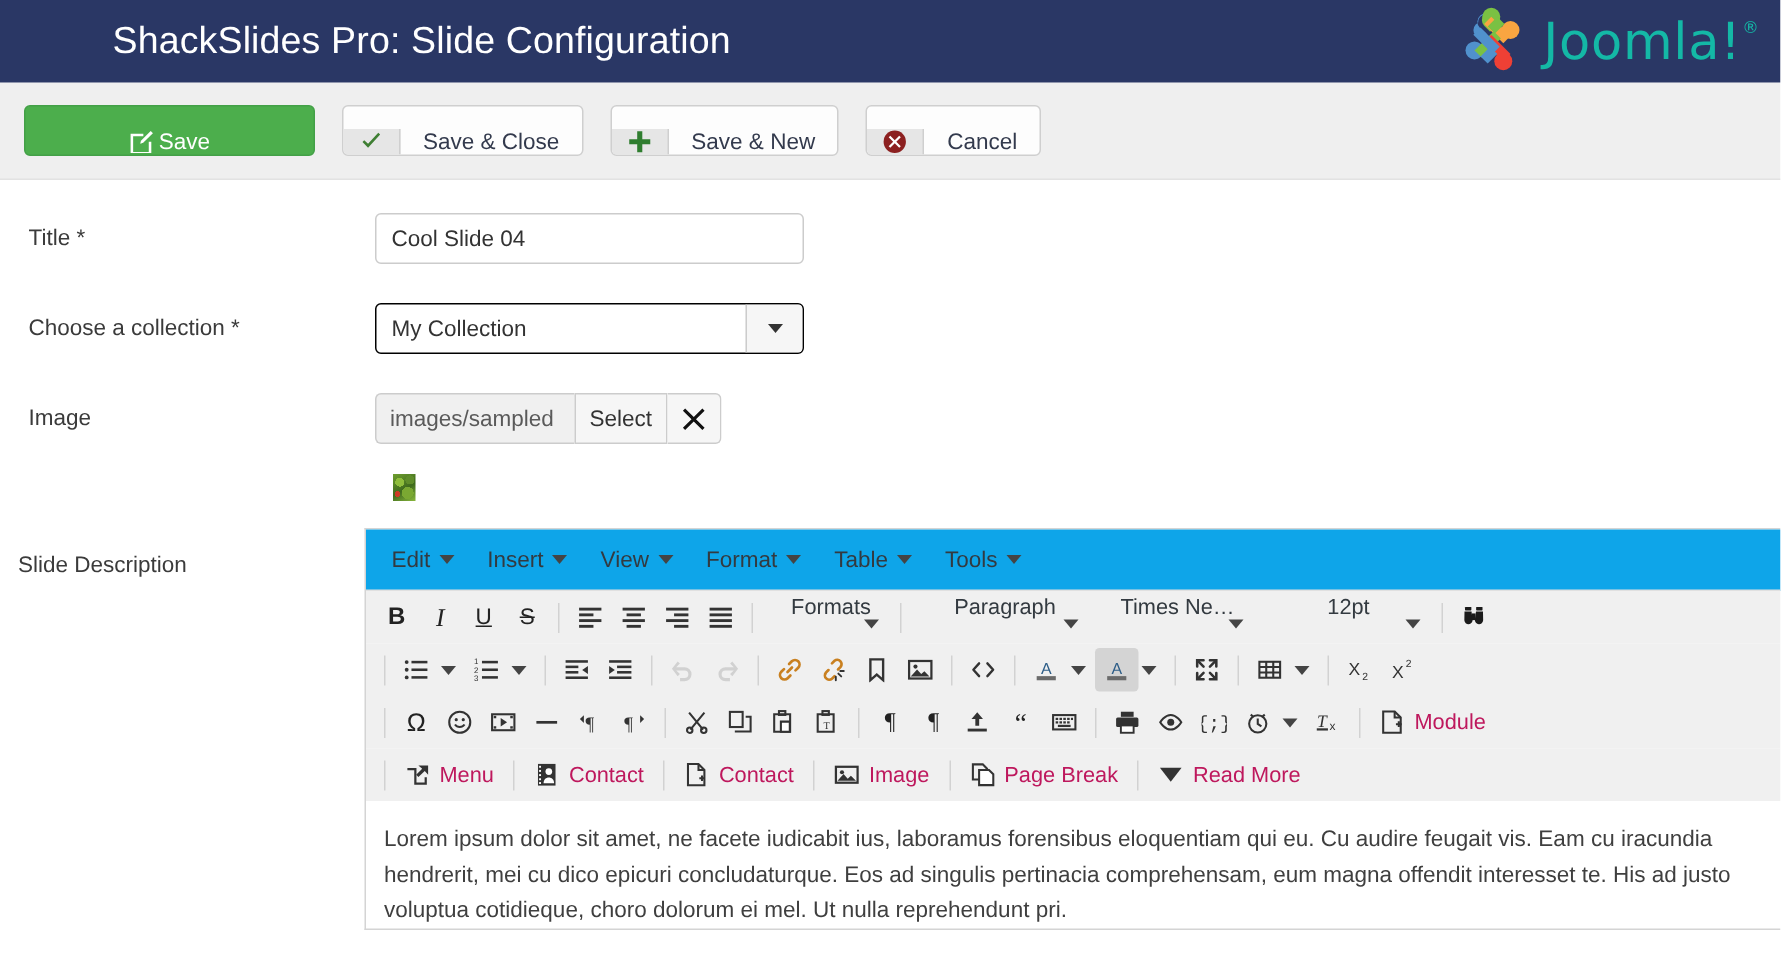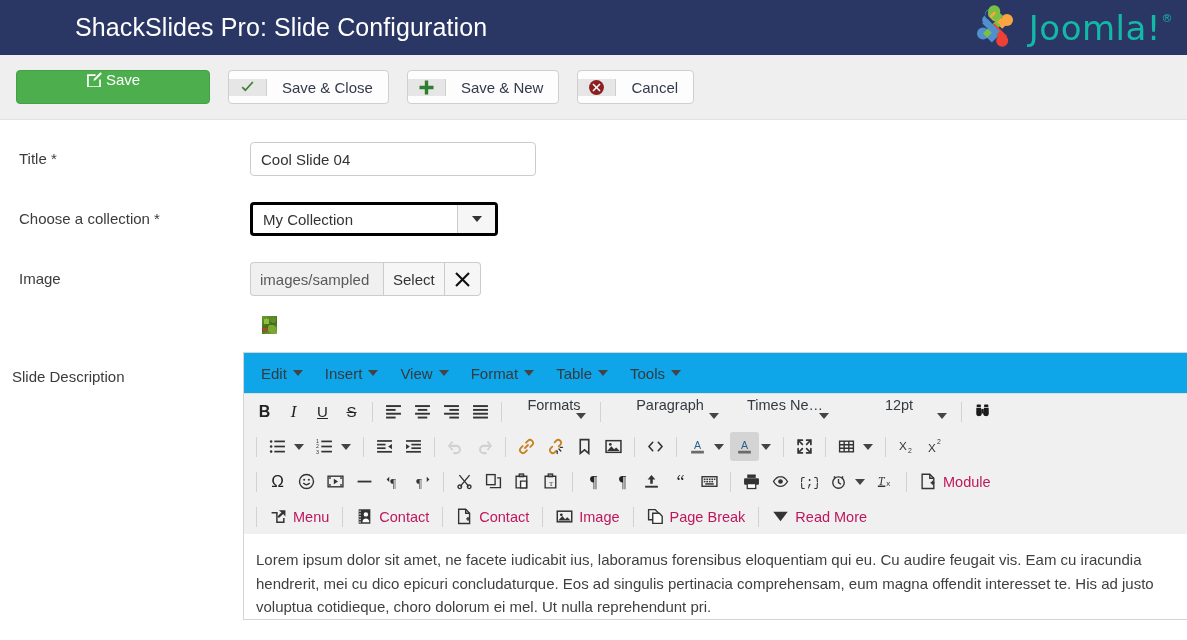--- a/index.html
+++ b/index.html
@@ -65,30 +65,30 @@
   }
   .btn-save {
     background: #4caf50;
     background: #4cae4c;
     border: 1px solid #43a047;
     border-radius: 4px;
     color: #fff;
     height: 34px;
     width: 194px;
     display: flex;
-    align-items: flex-start;
+    align-items: flex-end;
     justify-content: center;
     gap: 3px;
     font-size: 15px;
     cursor: pointer;
   }
   .btn-save .ico { display:flex; }
   .btn-group {
     display: flex;
-    align-items: center;
+    align-items: flex-end;
     height: 34px;
     border: 1px solid #cfcfcf;
     border-radius: 4px;
     background: #fdfdfd;
     overflow: hidden;
     cursor: pointer;
   }
   .btn-group .gicon {
     width: 38px;
     background: #e6e6e6;
@@ -127,24 +127,24 @@
     border: 1px solid #cccccc;
     border-radius: 4px;
     font-size: 15px;
     color: #333;
     padding: 0 10px;
     background: #fff;
     font-family: "Liberation Sans", sans-serif;
     outline: none;
   }
   .select-wrap {
-    width: 248px;
+    width: 286px;
     height: 34px;
     display: flex;
-    border: 3px solid #000000;
+    border: 1px solid #000000;
     border-radius: 4px;
     overflow: hidden;
     background: #fff;
   }
   .select-wrap .sel-val {
     flex: 1;
     display: flex;
     align-items: center;
     padding: 0 10px;
     font-size: 15px;

